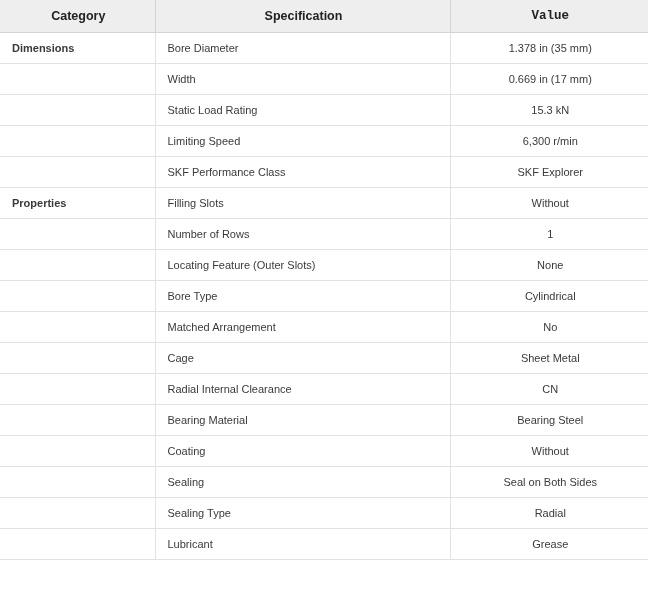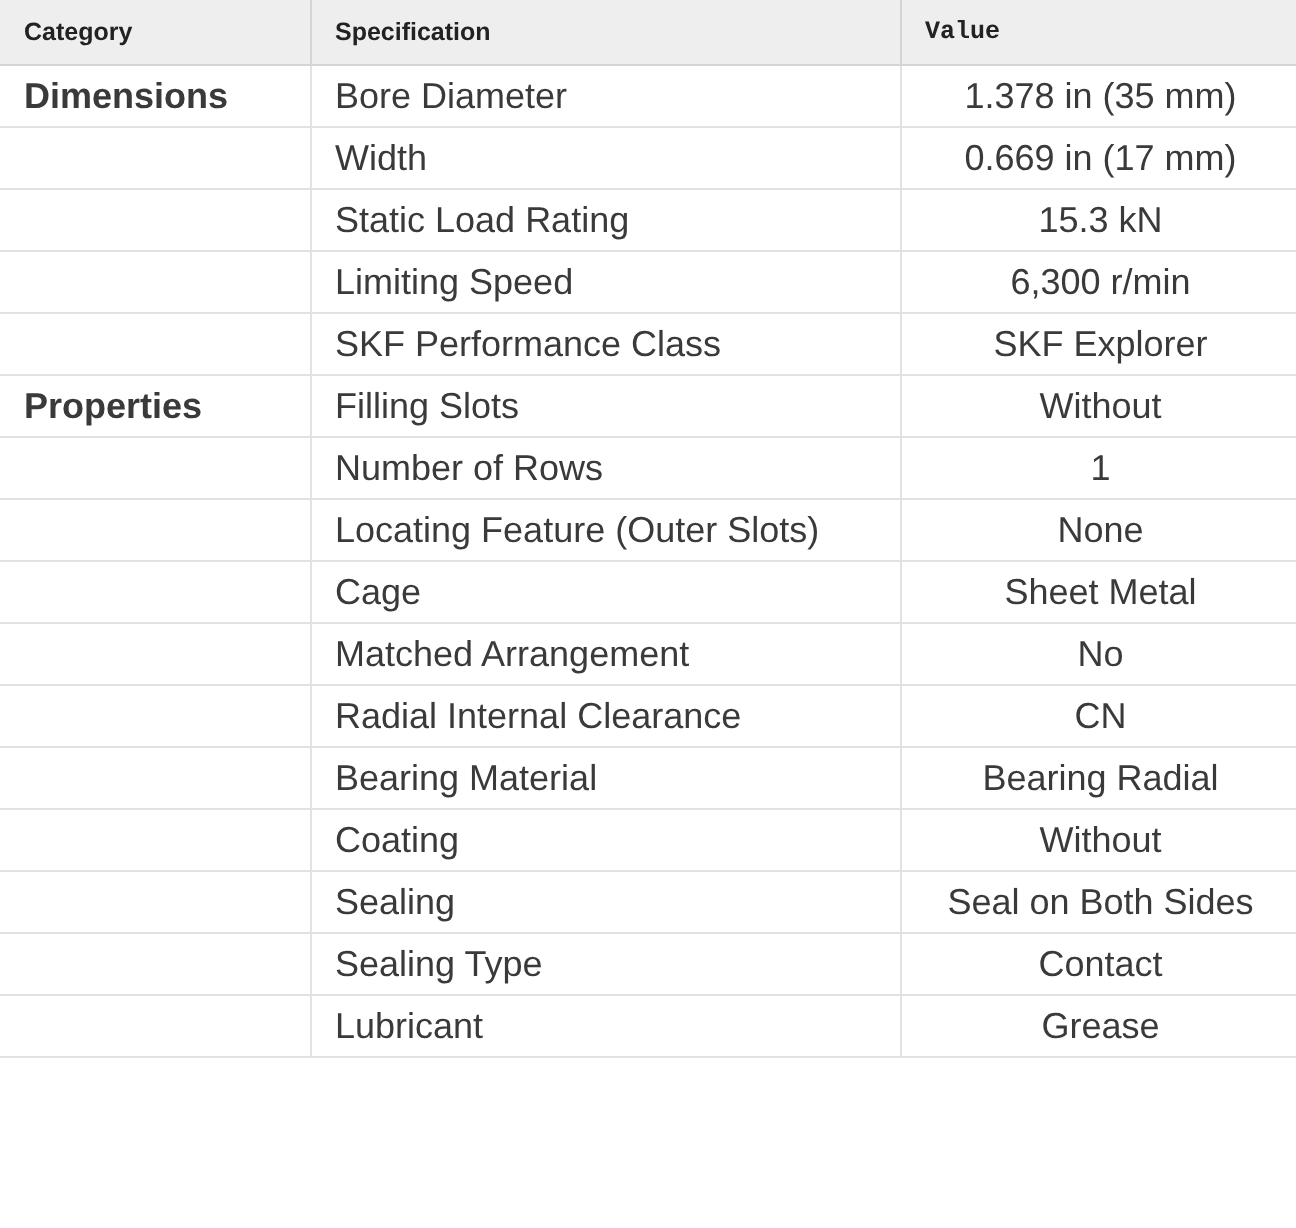--- a/index.html
+++ b/index.html
@@ -21,37 +21,37 @@
     table-layout: fixed;
   }
   .spec-table col.c-category { width: 155px; }
   .spec-table col.c-spec { width: 295px; }
   .spec-table col.c-value { width: 198px; }
 
   .spec-table thead th {
     background: #eeeeee;
     color: #222222;
     font-weight: bold;
-    text-align: left;
+    text-align: center;
     padding: 9px 10px 9px 12px;
     border-bottom: 1px solid #d4d4d4;
     border-right: 1px solid #d4d4d4;
     font-size: 12.5px;
     line-height: 14px;
   }
   .spec-table thead th:last-child { border-right: none; font-family: Liberation Mono, monospace; }
 
   .spec-table td {
     padding: 8px 10px 8px 12px;
     border-bottom: 1px solid #e2e2e2;
     border-right: 1px solid #e2e2e2;
     vertical-align: middle;
     line-height: 14px;
     height: 13px;
-    font-size: 18px;
+    font-size: 11px;
     color: #3a3a3a;
     background: #ffffff;
   }
   .spec-table td:last-child { border-right: none; text-align: center; }
 
   .cat-cell {
     font-weight: bold;
     color: #222222;
   }
   .cat-cell.empty {
@@ -112,52 +112,57 @@
         <td class="spec-cell">Number of Rows</td>
         <td class="value-cell">1</td>
       </tr>
       <tr>
         <td class="cat-cell empty"></td>
         <td class="spec-cell">Locating Feature (Outer Slots)</td>
         <td class="value-cell">None</td>
       </tr>
       <tr>
         <td class="cat-cell empty"></td>
-        <td class="spec-cell">Cage</td>
-        <td class="value-cell">Sheet Metal</td>
+        <td class="spec-cell">Bore Type</td>
+        <td class="value-cell">Cylindrical</td>
       </tr>
       <tr>
         <td class="cat-cell empty"></td>
         <td class="spec-cell">Matched Arrangement</td>
         <td class="value-cell">No</td>
+      </tr>
+      <tr>
+        <td class="cat-cell empty"></td>
+        <td class="spec-cell">Cage</td>
+        <td class="value-cell">Sheet Metal</td>
       </tr>
       <tr>
         <td class="cat-cell empty"></td>
         <td class="spec-cell">Radial Internal Clearance</td>
         <td class="value-cell">CN</td>
       </tr>
       <tr>
         <td class="cat-cell empty"></td>
         <td class="spec-cell">Bearing Material</td>
-        <td class="value-cell">Bearing Radial</td>
+        <td class="value-cell">Bearing Steel</td>
       </tr>
       <tr>
         <td class="cat-cell empty"></td>
         <td class="spec-cell">Coating</td>
         <td class="value-cell">Without</td>
       </tr>
       <tr>
         <td class="cat-cell empty"></td>
         <td class="spec-cell">Sealing</td>
         <td class="value-cell">Seal on Both Sides</td>
       </tr>
       <tr>
         <td class="cat-cell empty"></td>
         <td class="spec-cell">Sealing Type</td>
-        <td class="value-cell">Contact</td>
+        <td class="value-cell">Radial</td>
       </tr>
       <tr>
         <td class="cat-cell empty"></td>
         <td class="spec-cell">Lubricant</td>
         <td class="value-cell">Grease</td>
       </tr>
     </tbody>
 </table>
 
 </body></html>

